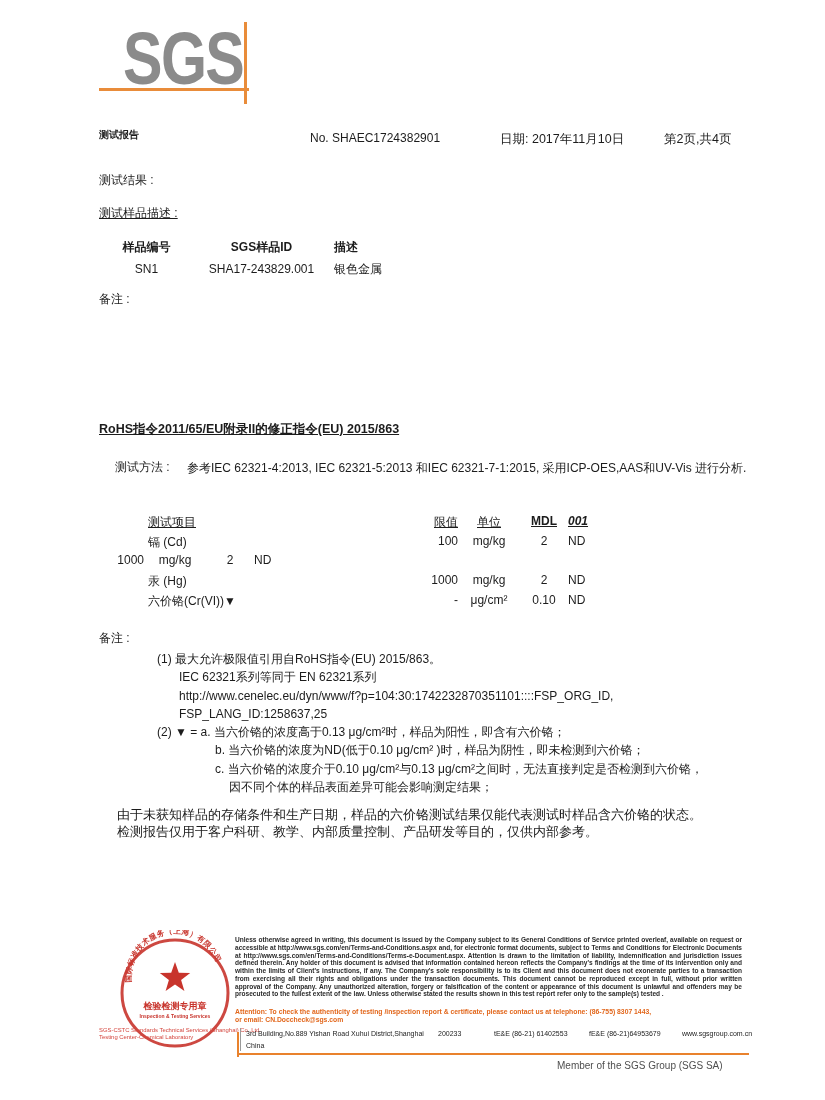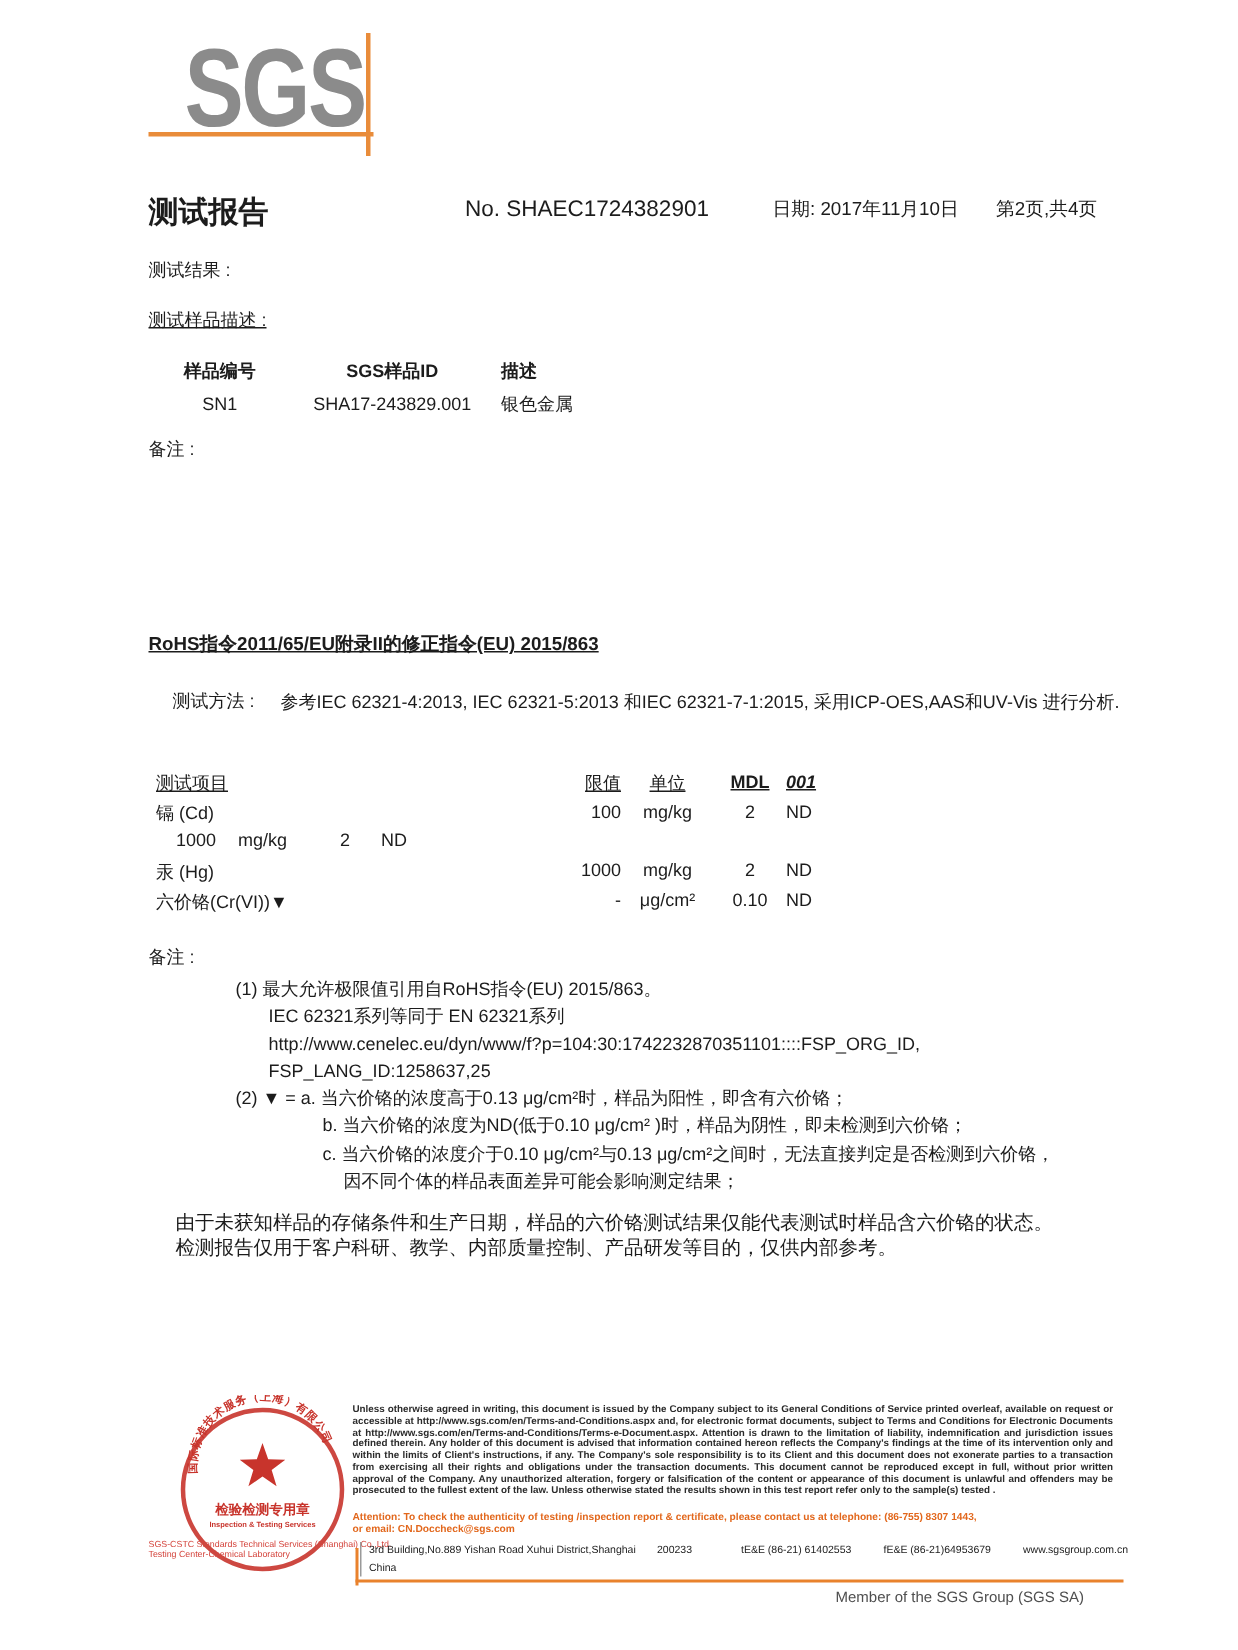--- a/index.html
+++ b/index.html
@@ -14,23 +14,23 @@
 
   
   .logo-text {
     left:116px; top:22px; font-size:74px; font-weight:bold; color:#8b8b8b;
     letter-spacing:-2px; line-height:1; transform:scaleX(0.8); transform-origin:left top;
   }
   .logo-vline { left:237px; top:22px; width:3px; height:82px; background:#e98c3a; }
   .logo-hline { left:92px; top:88px; width:150px; height:3px; background:#e98c3a; }
 
   
-  .title { left:92px; top:128px; font-size:20px; font-weight:bold; }
-  .report-no { left:303px; top:131px; font-size:15px; }
-  .report-date { left:508px; top:131px; font-size:12.5px;text-align:center; }
+  .title { left:92px; top:128px; font-size:10px; font-weight:bold; }
+  .report-no { left:303px; top:131px; font-size:12px; }
+  .report-date { left:493px; top:131px; font-size:12.5px;text-align:center; }
   .page-info { left:657px; top:131px; font-size:12.5px; }
 
   .results-label { left:92px; top:172px; }
   .sample-desc-label { left:92px; top:205px; text-decoration:underline; }
 
   
   .stbl { left:97px; top:236px; }
   .strow { display:flex; line-height:22px; }
   .stc1 { width:85px; text-align:center; }
   .stc2 { width:125px; text-align:center; margin-left:10px; }
@@ -39,21 +39,21 @@
   .remarks1-label { left:92px; top:291px; }
   .remarks1 { left:152px; top:314px; line-height:22.3px; }
 
   .rohs-heading { left:92px; top:421px; font-size:12.5px; font-weight:bold; text-decoration:underline; }
   .method-label { left:108px; top:459px; }
   .method-text { left:180px; top:459px; width:572px; line-height:19.5px; }
 
   
   .rtbl { left:97px; top:514px; }
   .rrow { display:flex; height:19.7px; align-items:flex-start; }
-  .rc-item { width:270px; text-align:left; }
+  .rc-item { width:270px; text-align:left;margin-left:44px; }
   .rc-limit { width:40px; text-align:right; }
   .rc-unit { width:62px; text-align:center; }
   .rc-mdl { width:48px; text-align:center; }
   .rc-res { width:50px; }
   .hdr span { text-decoration:underline; }
   .hdr .rc-mdl span, .hdr .rc-res span { font-weight:bold; }
   .hdr .rc-res span { font-style:italic; }
 
   .remarks2-label { left:92px; top:630px; }
   .remarks2 { left:150px; top:650px; line-height:18.3px; }

